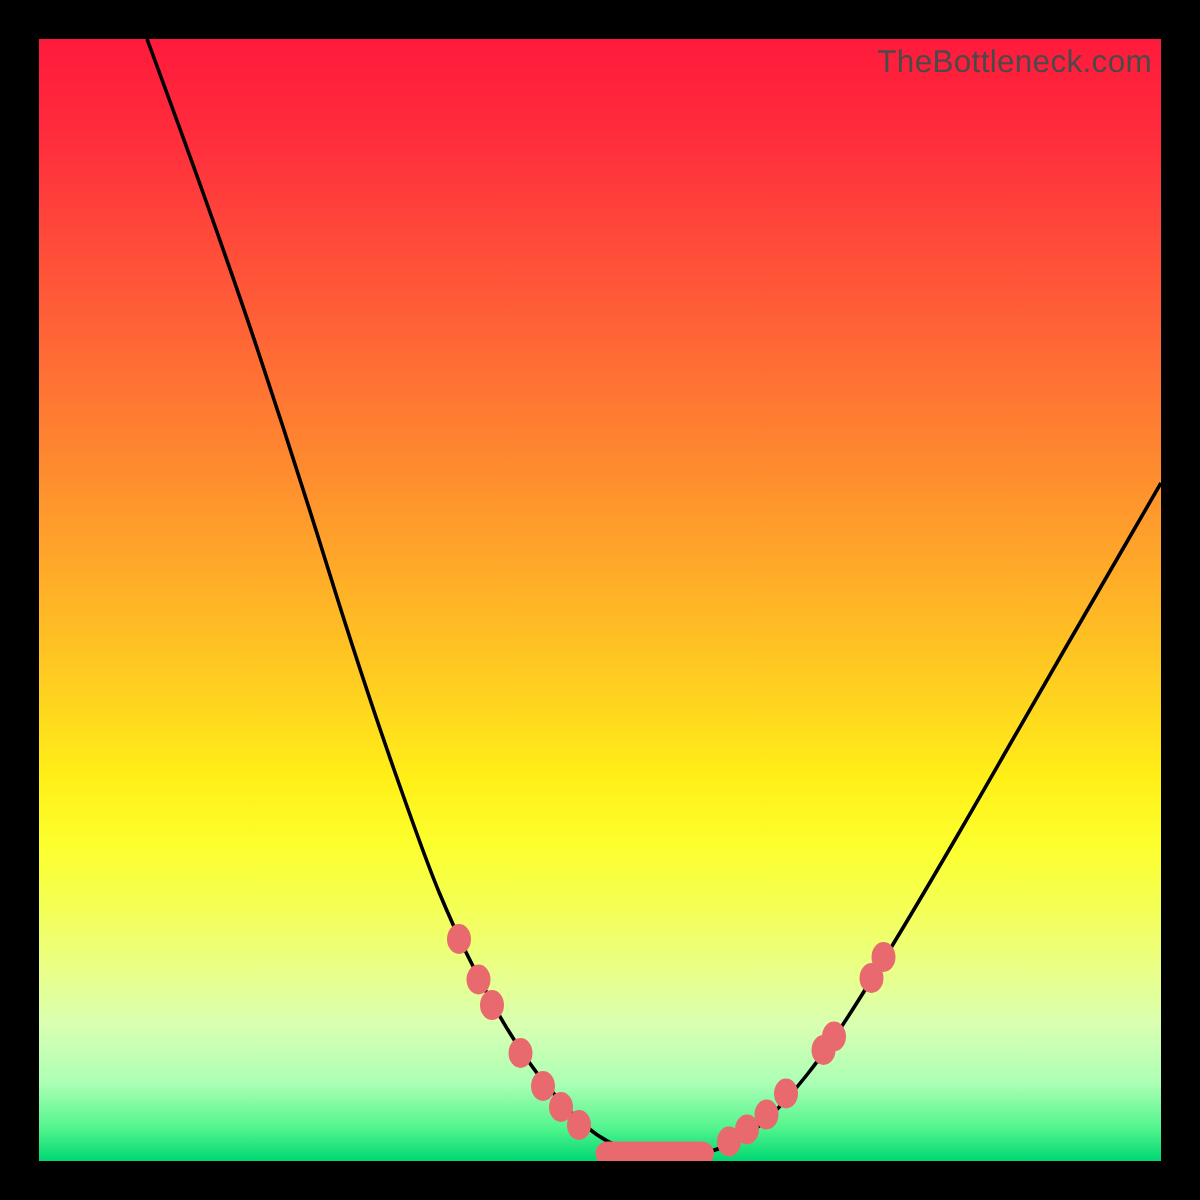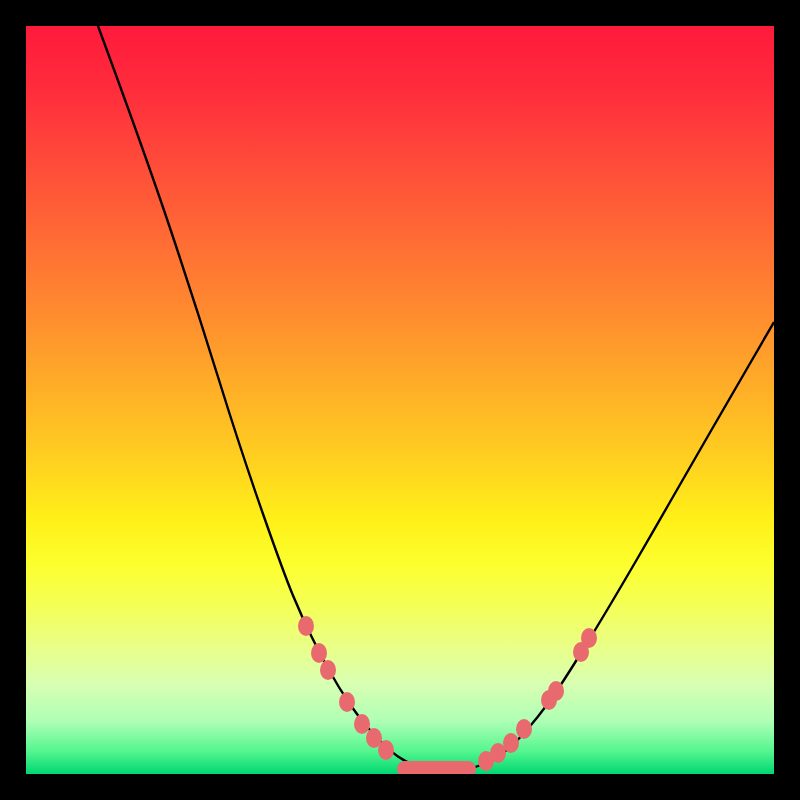--- a/index.html
+++ b/index.html
@@ -70,20 +70,21 @@
   .dot-flat {
     fill: #e96a6e;
     stroke: none;
   }
 </style>
 </head>
 <body>
 
 <div class="frame">
   <div class="plot-area">
+    <div class="watermark">TheBottleneck.com</div>
     <svg class="curve" viewBox="0 0 748 748">
       <path id="curve-path" d="M 72 0 Q 120 130 145 205 Q 170 280 192.5 352.5 Q 215 425 236.5 486.5 Q 258 548 267 569.5 Q 276 591 285 609.5 Q 294 628 303.5 645 Q 313 662 322.5 676 Q 332 690 340 699.5 Q 348 709 356 717 Q 364 725 372 730.5 Q 380 736 388 739 Q 396 742 404 743 Q 412 744 421 744 Q 430 744 439 743 Q 448 742 457 738.5 Q 466 735 475 728.5 Q 484 722 493 712.5 Q 502 703 512 690.5 Q 522 678 532 663 Q 542 648 555 627 Q 568 606 582 582.5 Q 596 559 612 531.5 Q 628 504 646 472.5 Q 664 441 684 406.5 Q 704 372 726 334 T 748 296"></path>
       <g id="dots-group">
           <ellipse cx="280" cy="600" rx="8" ry="10" class="dot"></ellipse>
           <ellipse cx="293" cy="627" rx="8" ry="10" class="dot"></ellipse>
           <ellipse cx="302" cy="644" rx="8" ry="10" class="dot"></ellipse>
           <ellipse cx="321" cy="676" rx="8" ry="10" class="dot"></ellipse>
           <ellipse cx="336" cy="698" rx="8" ry="10" class="dot"></ellipse>
           <ellipse cx="348" cy="712" rx="8" ry="10" class="dot"></ellipse>
           <ellipse cx="360" cy="724" rx="8" ry="10" class="dot"></ellipse>

